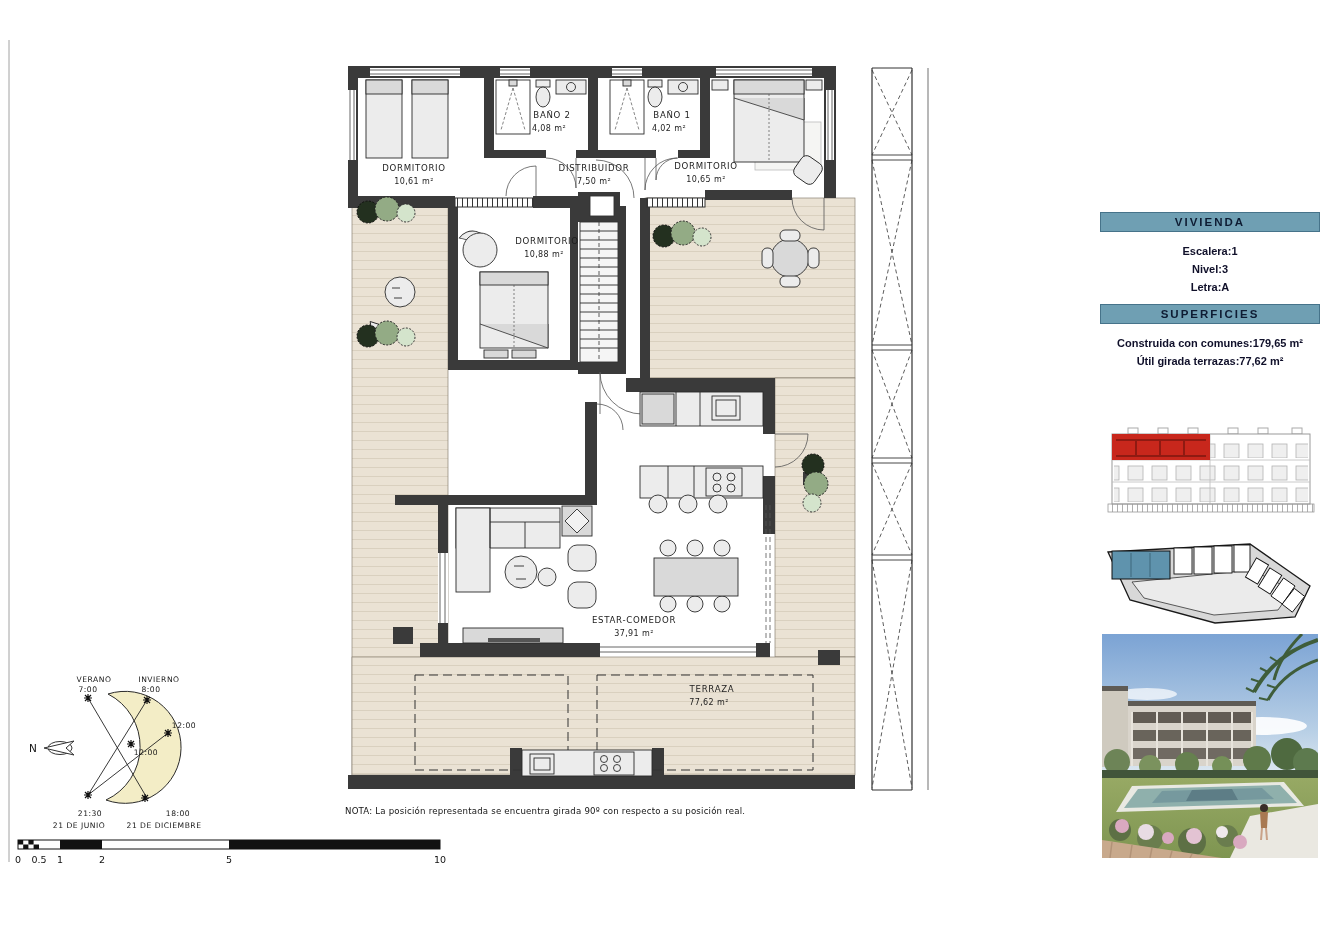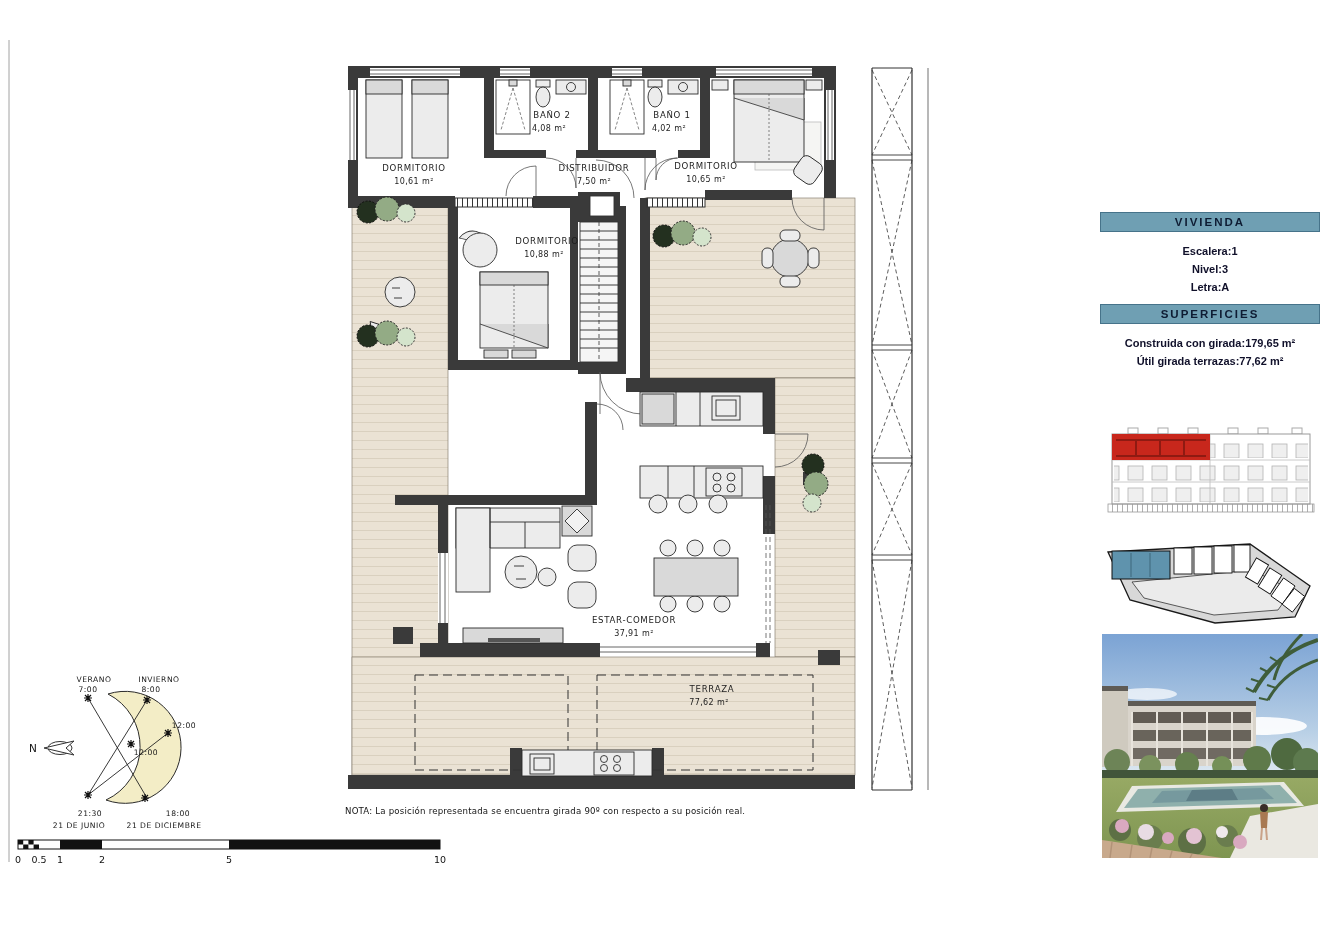--- a/index.html
+++ b/index.html
@@ -367,21 +367,21 @@
     <span>Nivel:</span>
     <span>3</span>
   </div>
   <div class="panel-row">
     <span>Letra:</span>
     <span>A</span>
   </div>
   <div class="panel-gap"></div>
   <div class="panel-hdr">SUPERFICIES</div>
   <div class="panel-row">
-    <span>Construida con girada:</span>
+    <span>Construida con comunes:</span>
     <span>179,65 m²</span>
   </div>
   <div class="panel-row">
     <span>Útil girada terrazas:</span>
     <span>77,62 m²</span>
   </div>
 </div>
 
 <svg class="thumb" style="top:418px" width="222" height="100" viewBox="0 0 222 100">
   <defs>

